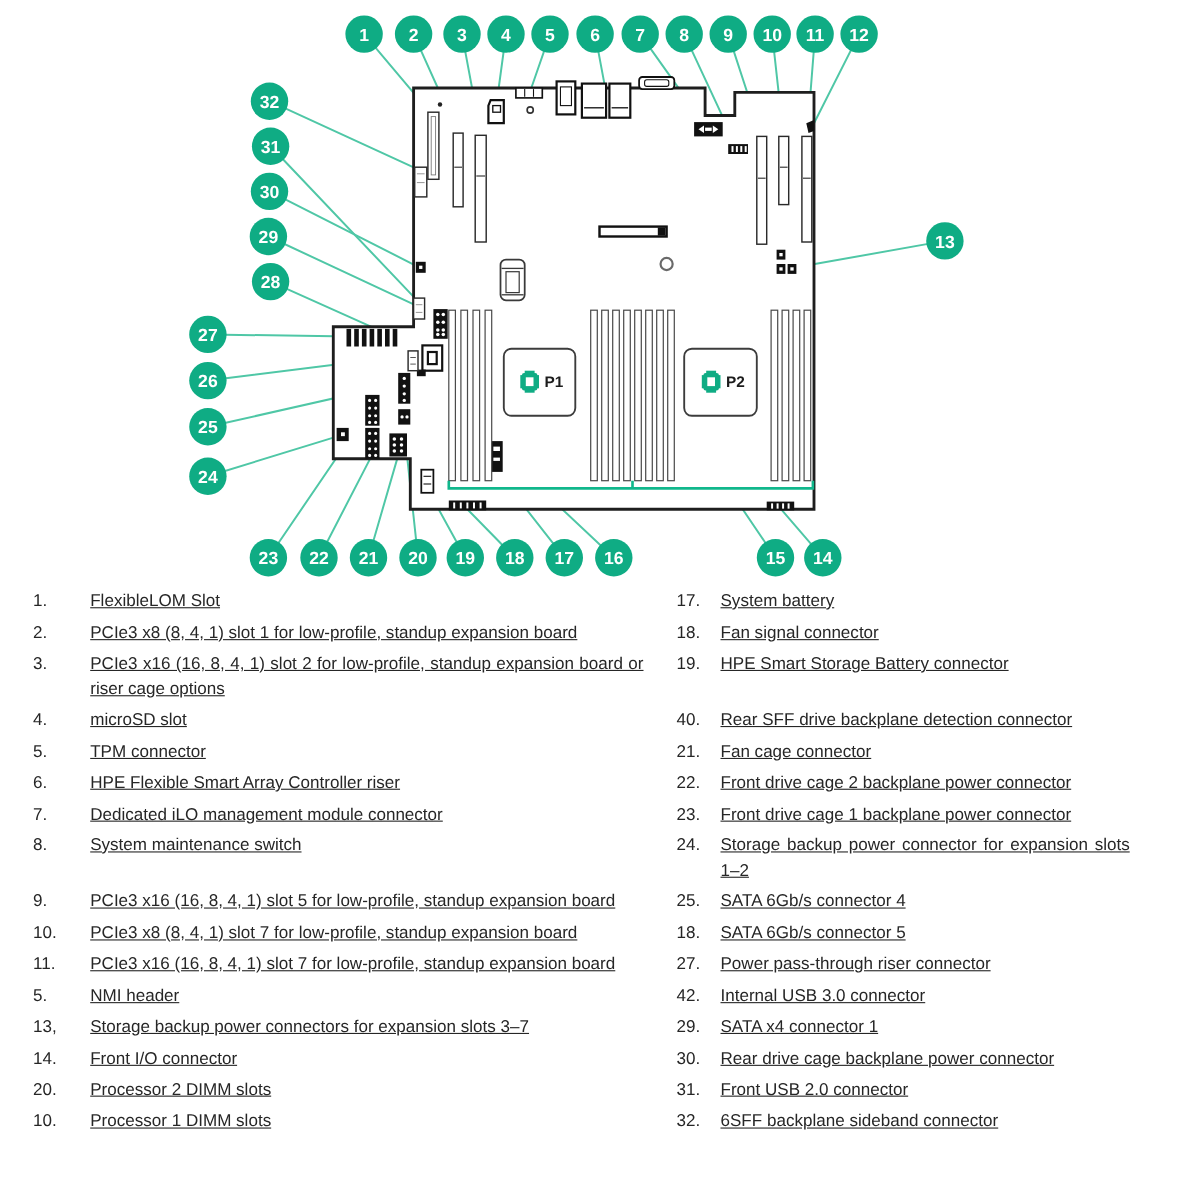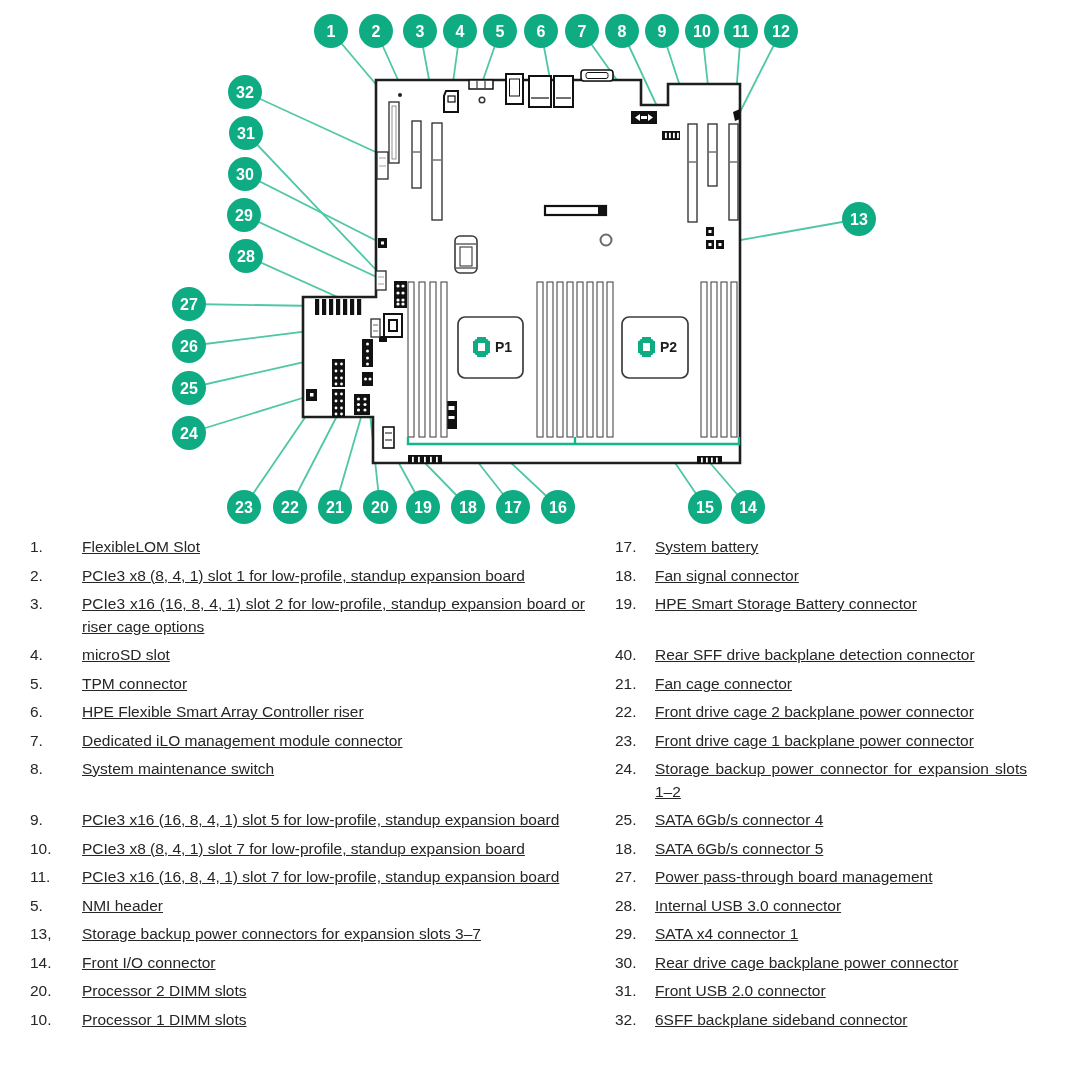--- a/index.html
+++ b/index.html
@@ -448,20 +448,20 @@
     <div class="lrow"><div class="num">1.</div><div class="txt">FlexibleLOM Slot</div><div></div><div class="num">17.</div><div class="txt">System battery</div></div>
     <div class="lrow"><div class="num">2.</div><div class="txt">PCIe3 x8 (8, 4, 1) slot 1 for low-profile, standup expansion board</div><div></div><div class="num">18.</div><div class="txt">Fan signal connector</div></div>
     <div class="lrow"><div class="num">3.</div><div class="txt">PCIe3 x16 (16, 8, 4, 1) slot 2 for low-profile, standup expansion board or riser cage options</div><div></div><div class="num">19.</div><div class="txt">HPE Smart Storage Battery connector</div></div>
     <div class="lrow"><div class="num">4.</div><div class="txt">microSD slot</div><div></div><div class="num">40.</div><div class="txt">Rear SFF drive backplane detection connector</div></div>
     <div class="lrow"><div class="num">5.</div><div class="txt">TPM connector</div><div></div><div class="num">21.</div><div class="txt">Fan cage connector</div></div>
     <div class="lrow"><div class="num">6.</div><div class="txt">HPE Flexible Smart Array Controller riser</div><div></div><div class="num">22.</div><div class="txt">Front drive cage 2 backplane power connector</div></div>
     <div class="lrow"><div class="num">7.</div><div class="txt">Dedicated iLO management module connector</div><div></div><div class="num">23.</div><div class="txt">Front drive cage 1 backplane power connector</div></div>
     <div class="lrow"><div class="num">8.</div><div class="txt">System maintenance switch</div><div></div><div class="num">24.</div><div class="txt">Storage backup power connector for expansion slots 1–2</div></div>
     <div class="lrow"><div class="num">9.</div><div class="txt">PCIe3 x16 (16, 8, 4, 1) slot 5 for low-profile, standup expansion board</div><div></div><div class="num">25.</div><div class="txt">SATA 6Gb/s connector 4</div></div>
     <div class="lrow"><div class="num">10.</div><div class="txt">PCIe3 x8 (8, 4, 1) slot 7 for low-profile, standup expansion board</div><div></div><div class="num">18.</div><div class="txt">SATA 6Gb/s connector 5</div></div>
-    <div class="lrow"><div class="num">11.</div><div class="txt">PCIe3 x16 (16, 8, 4, 1) slot 7 for low-profile, standup expansion board</div><div></div><div class="num">27.</div><div class="txt">Power pass-through board management</div></div>
-    <div class="lrow"><div class="num">5.</div><div class="txt">NMI header</div><div></div><div class="num">28.</div><div class="txt">Internal USB 3.0 connector</div></div>
+    <div class="lrow"><div class="num">11.</div><div class="txt">PCIe3 x16 (16, 8, 4, 1) slot 7 for low-profile, standup expansion board</div><div></div><div class="num">27.</div><div class="txt">Power pass-through riser connector</div></div>
+    <div class="lrow"><div class="num">5.</div><div class="txt">NMI header</div><div></div><div class="num">42.</div><div class="txt">Internal USB 3.0 connector</div></div>
     <div class="lrow"><div class="num">13,</div><div class="txt">Storage backup power connectors for expansion slots 3–7</div><div></div><div class="num">29.</div><div class="txt">SATA x4 connector 1</div></div>
     <div class="lrow"><div class="num">14.</div><div class="txt">Front I/O connector</div><div></div><div class="num">30.</div><div class="txt">Rear drive cage backplane power connector</div></div>
     <div class="lrow"><div class="num">20.</div><div class="txt">Processor 2 DIMM slots</div><div></div><div class="num">31.</div><div class="txt">Front USB 2.0 connector</div></div>
     <div class="lrow"><div class="num">10.</div><div class="txt">Processor 1 DIMM slots</div><div></div><div class="num">32.</div><div class="txt">6SFF backplane sideband connector</div></div>
   </div>
 </div>
 
 </body></html>

